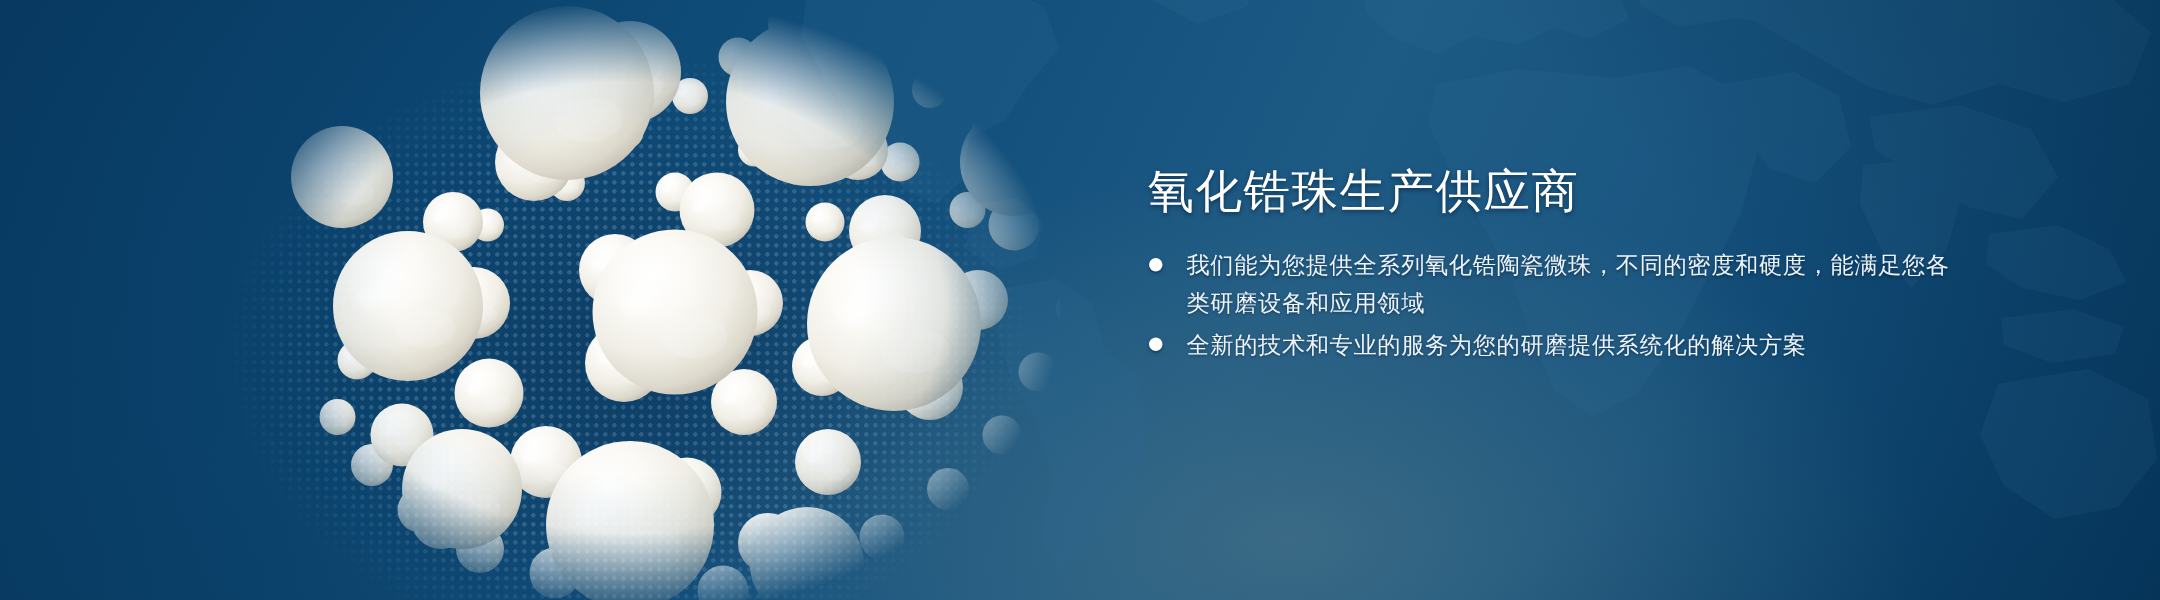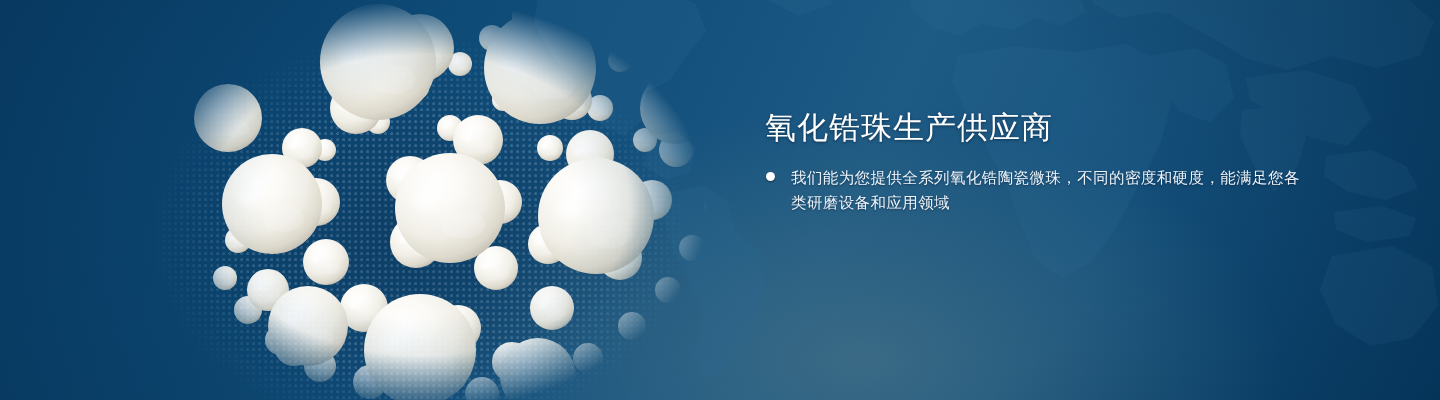--- a/index.html
+++ b/index.html
@@ -234,18 +234,22 @@
 
     <div class="title">氧化锆珠生产供应商</div>
 
     <div class="bullets">
 
       <div class="bullet">
         <span class="dot"></span>
         <span class="bullet-text">我们能为您提供全系列氧化锆陶瓷微珠，不同的密度和硬度，能满足您各类研磨设备和应用领域</span>
       </div>
 
+      <div class="bullet">
+        <span class="dot"></span>
+        <span class="bullet-text">全新的技术和专业的服务为您的研磨提供系统化的解决方案</span>
+      </div>
 
 
     </div>
   </div>
 
 </div>
 
 </body></html>

